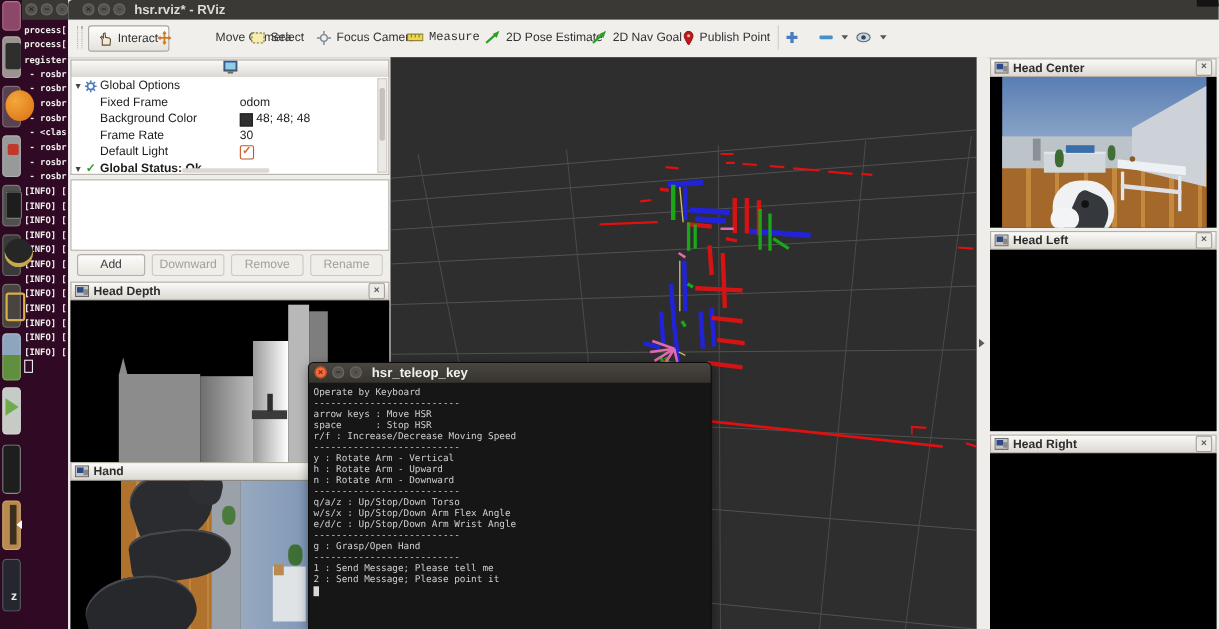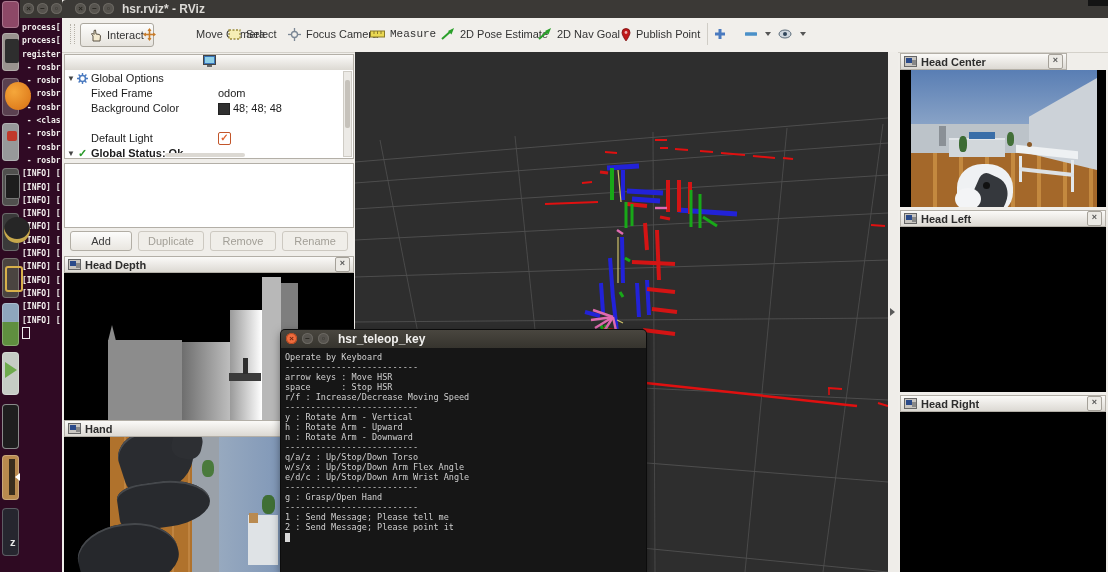--- a/index.html
+++ b/index.html
@@ -243,40 +243,44 @@
         <span class="tlabel">Fixed Frame</span>
         <span class="tvalue">odom</span>
       </div>
       <div class="treerow" style="top:31px;">
         <span class="tlabel">Background Color</span>
         <span class="tvalue">
             <span class="swatch"></span>
             <span>48; 48; 48</span>
           </span>
       </div>
+      <div class="treerow" style="top:46px;">
+        <span class="tlabel">Frame Rate</span>
+        <span class="tvalue">30</span>
+      </div>
       <div class="treerow" style="top:61px;">
         <span class="tlabel">Default Light</span>
         <span class="tvalue">
             <span class="checkbox">✓</span>
           </span>
       </div>
       <div class="treerow" style="top:76px;font-weight:bold;">
         <span class="exp">▼</span>
         <span style="position:absolute;left:13px;color:#2a9a2a;font-weight:bold;">✓</span>
         <span class="tlabel">Global Status: Ok</span>
       </div>
       <div class="vscroll" style="right:1px;top:1px;height:86px;">
           <div class="vthumb" style="top:8px;height:48px;"></div>
         </div>
       <div class="abs" style="left:100px;bottom:1px;width:80px;height:4px;background:#dcd9d3;border-radius:2px;"></div>
     </div>
     <div class="abs" style="left:2px;top:163px;width:290px;height:65px;background:#fff;border:1px solid #b3afa7;box-sizing:border-box;"></div>
     <div class="abs" style="left:2px;top:231px;width:290px;height:20px;">
       <div class="dbtn" style="left:6px;width:62px;">Add</div>
-      <div class="dbtn disabled" style="left:74px;width:66px;">Duplicate</div>
+      <div class="dbtn disabled" style="left:74px;width:66px;">Downward</div>
       <div class="dbtn disabled" style="left:146px;width:66px;">Remove</div>
       <div class="dbtn disabled" style="left:218px;width:66px;">Rename</div>
     </div>
   </div>
 
   <div class="phead" style="left:2px;top:256px;width:290px;">
     <span class="ticon"><svg width="13" height="11">
           <rect x="0.5" y="0.5" width="12" height="10" fill="#c8c5c0" stroke="#666"></rect>
           <rect x="2" y="2" width="6" height="5" fill="#2a4a8a"></rect>
           <rect x="8" y="4" width="4" height="5" fill="#888"></rect>
@@ -414,21 +418,21 @@
           <line x1="262" y1="178" x2="268" y2="182"></line>
         </g>
       </g>
     </svg>
   </div>
 
   <div class="abs" style="left:826px;top:52px;width:10px;height:520px;background:#efede9;">
     <div style="position:absolute;left:2px;top:256px;width:0;height:0;border-top:4px solid transparent;border-bottom:4px solid transparent;border-left:5px solid #5a5a5a;"></div>
   </div>
 
-  <div class="phead" style="left:838px;top:53px;width:167px;align-items:center;">
+  <div class="phead" style="left:838px;top:53px;width:206px;align-items:center;">
     <span class="ticon"><svg width="13" height="11">
           <rect x="0.5" y="0.5" width="12" height="10" fill="#c8c5c0" stroke="#666"></rect>
           <rect x="2" y="2" width="6" height="5" fill="#2a4a8a"></rect>
           <rect x="8" y="4" width="4" height="5" fill="#888"></rect>
         </svg></span>
     <span class="plabel">Head Center</span>
     <span class="pclose">×</span>
   </div>
   <div class="imgpanel" style="left:838px;top:70px;width:206px;height:137px;">
     <div class="shape" style="left:11px;top:0;width:186px;height:137px;overflow:hidden;">

